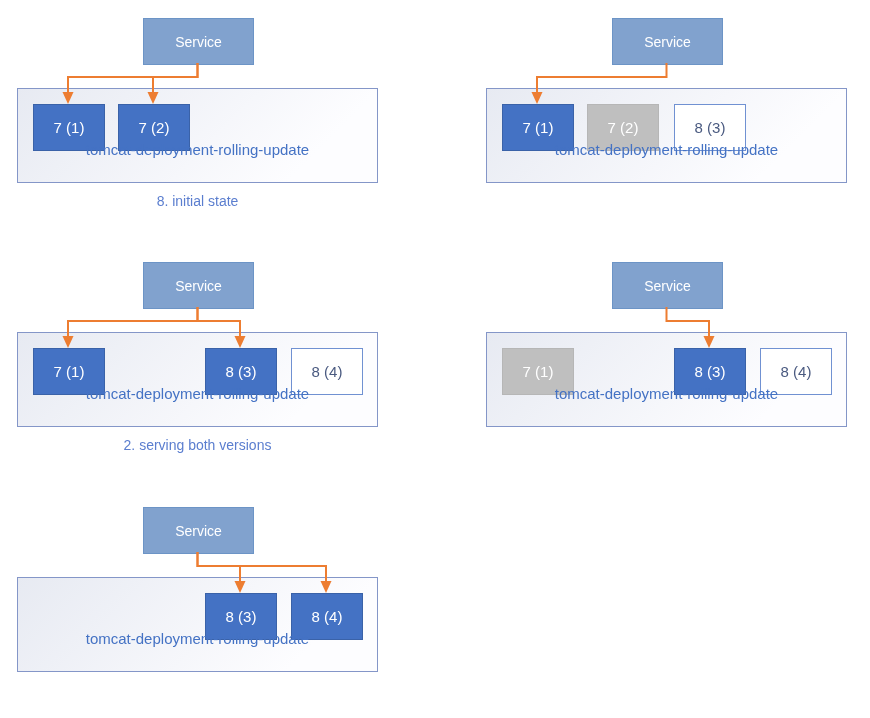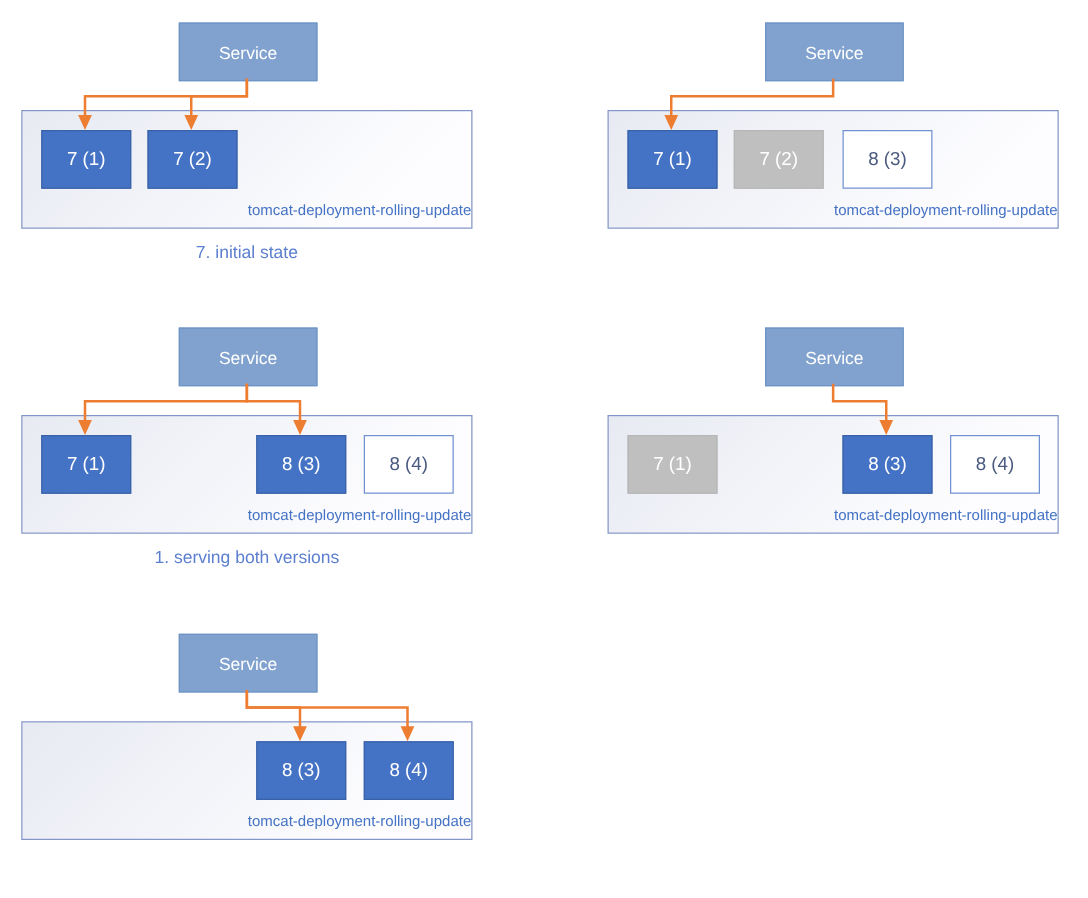--- a/index.html
+++ b/index.html
@@ -17,22 +17,22 @@
   .deployment{
     position:absolute;left:0;top:70px;width:359px;height:93px;
     border:1px solid;
   }
   .pod{
     position:absolute;top:15px;width:72px;height:47px;
     display:flex;align-items:center;justify-content:center;
     font-size:15px;box-sizing:border-box;text-align:right;
   }
   .deploy-label{
-    position:absolute;left:0;bottom:7px;width:100%;
-    text-align:right;font-size:12px;
+    position:absolute;left:0;bottom:24px;width:100%;
+    text-align:center;font-size:15px;
   }
   .caption{
     position:absolute;left:0;top:175px;width:361px;
     text-align:center;font-size:14px;white-space:nowrap;
   }
 </style>
 </head>
 <body>
 
 <div id="diagram-root">
@@ -48,21 +48,21 @@
       </svg>
       <div class="deployment" style="border-color: rgb(132, 150, 200); background: linear-gradient(135deg, rgb(231, 234, 242) 0%, rgb(253, 253, 255) 80%);">
         <div class="pod" style="left: 15px; background: rgb(68, 114, 196); border: 1px solid rgb(58, 98, 168); color: rgb(255, 255, 255);">
           <span>7 (1)</span>
         </div>
         <div class="pod" style="left: 100px; background: rgb(68, 114, 196); border: 1px solid rgb(58, 98, 168); color: rgb(255, 255, 255);">
           <span>7 (2)</span>
         </div>
         <div class="deploy-label" style="color: rgb(68, 114, 196);">tomcat-deployment-rolling-update</div>
       </div>
-      <div class="caption" style="color: rgb(91, 126, 207);">7. initial state</div>
+      <div class="caption" style="color: rgb(91, 126, 207);">8. initial state</div>
     </div>
     <div class="panel" style="left: 486px; top: 18px;">
       <div class="service" style="background: rgb(129, 162, 206); border: 1px solid rgb(108, 148, 198); color: rgb(255, 255, 255);">
         <span>Service</span>
       </div>
       <svg width="361" height="132" viewBox="0 0 361 132" class="arrows">
         <path d="M 180.5 45 L 180.5 59 L 51 59 L 51 75" fill="none" stroke="#ED7D31" stroke-width="2"></path>
         <polygon points="45.5,74 56.5,74 51,86" fill="#ED7D31"></polygon>
       </svg>
       <div class="deployment" style="border-color: rgb(132, 150, 200); background: linear-gradient(135deg, rgb(231, 234, 242) 0%, rgb(253, 253, 255) 80%);">
@@ -93,21 +93,21 @@
           <span>7 (1)</span>
         </div>
         <div class="pod" style="left: 187px; background: rgb(68, 114, 196); border: 1px solid rgb(58, 98, 168); color: rgb(255, 255, 255);">
           <span>8 (3)</span>
         </div>
         <div class="pod" style="left: 273px; background: rgb(255, 255, 255); border: 1px solid rgb(112, 145, 210); color: rgb(74, 90, 128);">
           <span>8 (4)</span>
         </div>
         <div class="deploy-label" style="color: rgb(68, 114, 196);">tomcat-deployment-rolling-update</div>
       </div>
-      <div class="caption" style="color: rgb(91, 126, 207);">1. serving both versions</div>
+      <div class="caption" style="color: rgb(91, 126, 207);">2. serving both versions</div>
     </div>
     <div class="panel" style="left: 486px; top: 262px;">
       <div class="service" style="background: rgb(129, 162, 206); border: 1px solid rgb(108, 148, 198); color: rgb(255, 255, 255);">
         <span>Service</span>
       </div>
       <svg width="361" height="132" viewBox="0 0 361 132" class="arrows">
         <path d="M 180.5 45 L 180.5 59 L 223 59 L 223 75" fill="none" stroke="#ED7D31" stroke-width="2"></path>
         <polygon points="217.5,74 228.5,74 223,86" fill="#ED7D31"></polygon>
       </svg>
       <div class="deployment" style="border-color: rgb(132, 150, 200); background: linear-gradient(135deg, rgb(231, 234, 242) 0%, rgb(253, 253, 255) 80%);">

